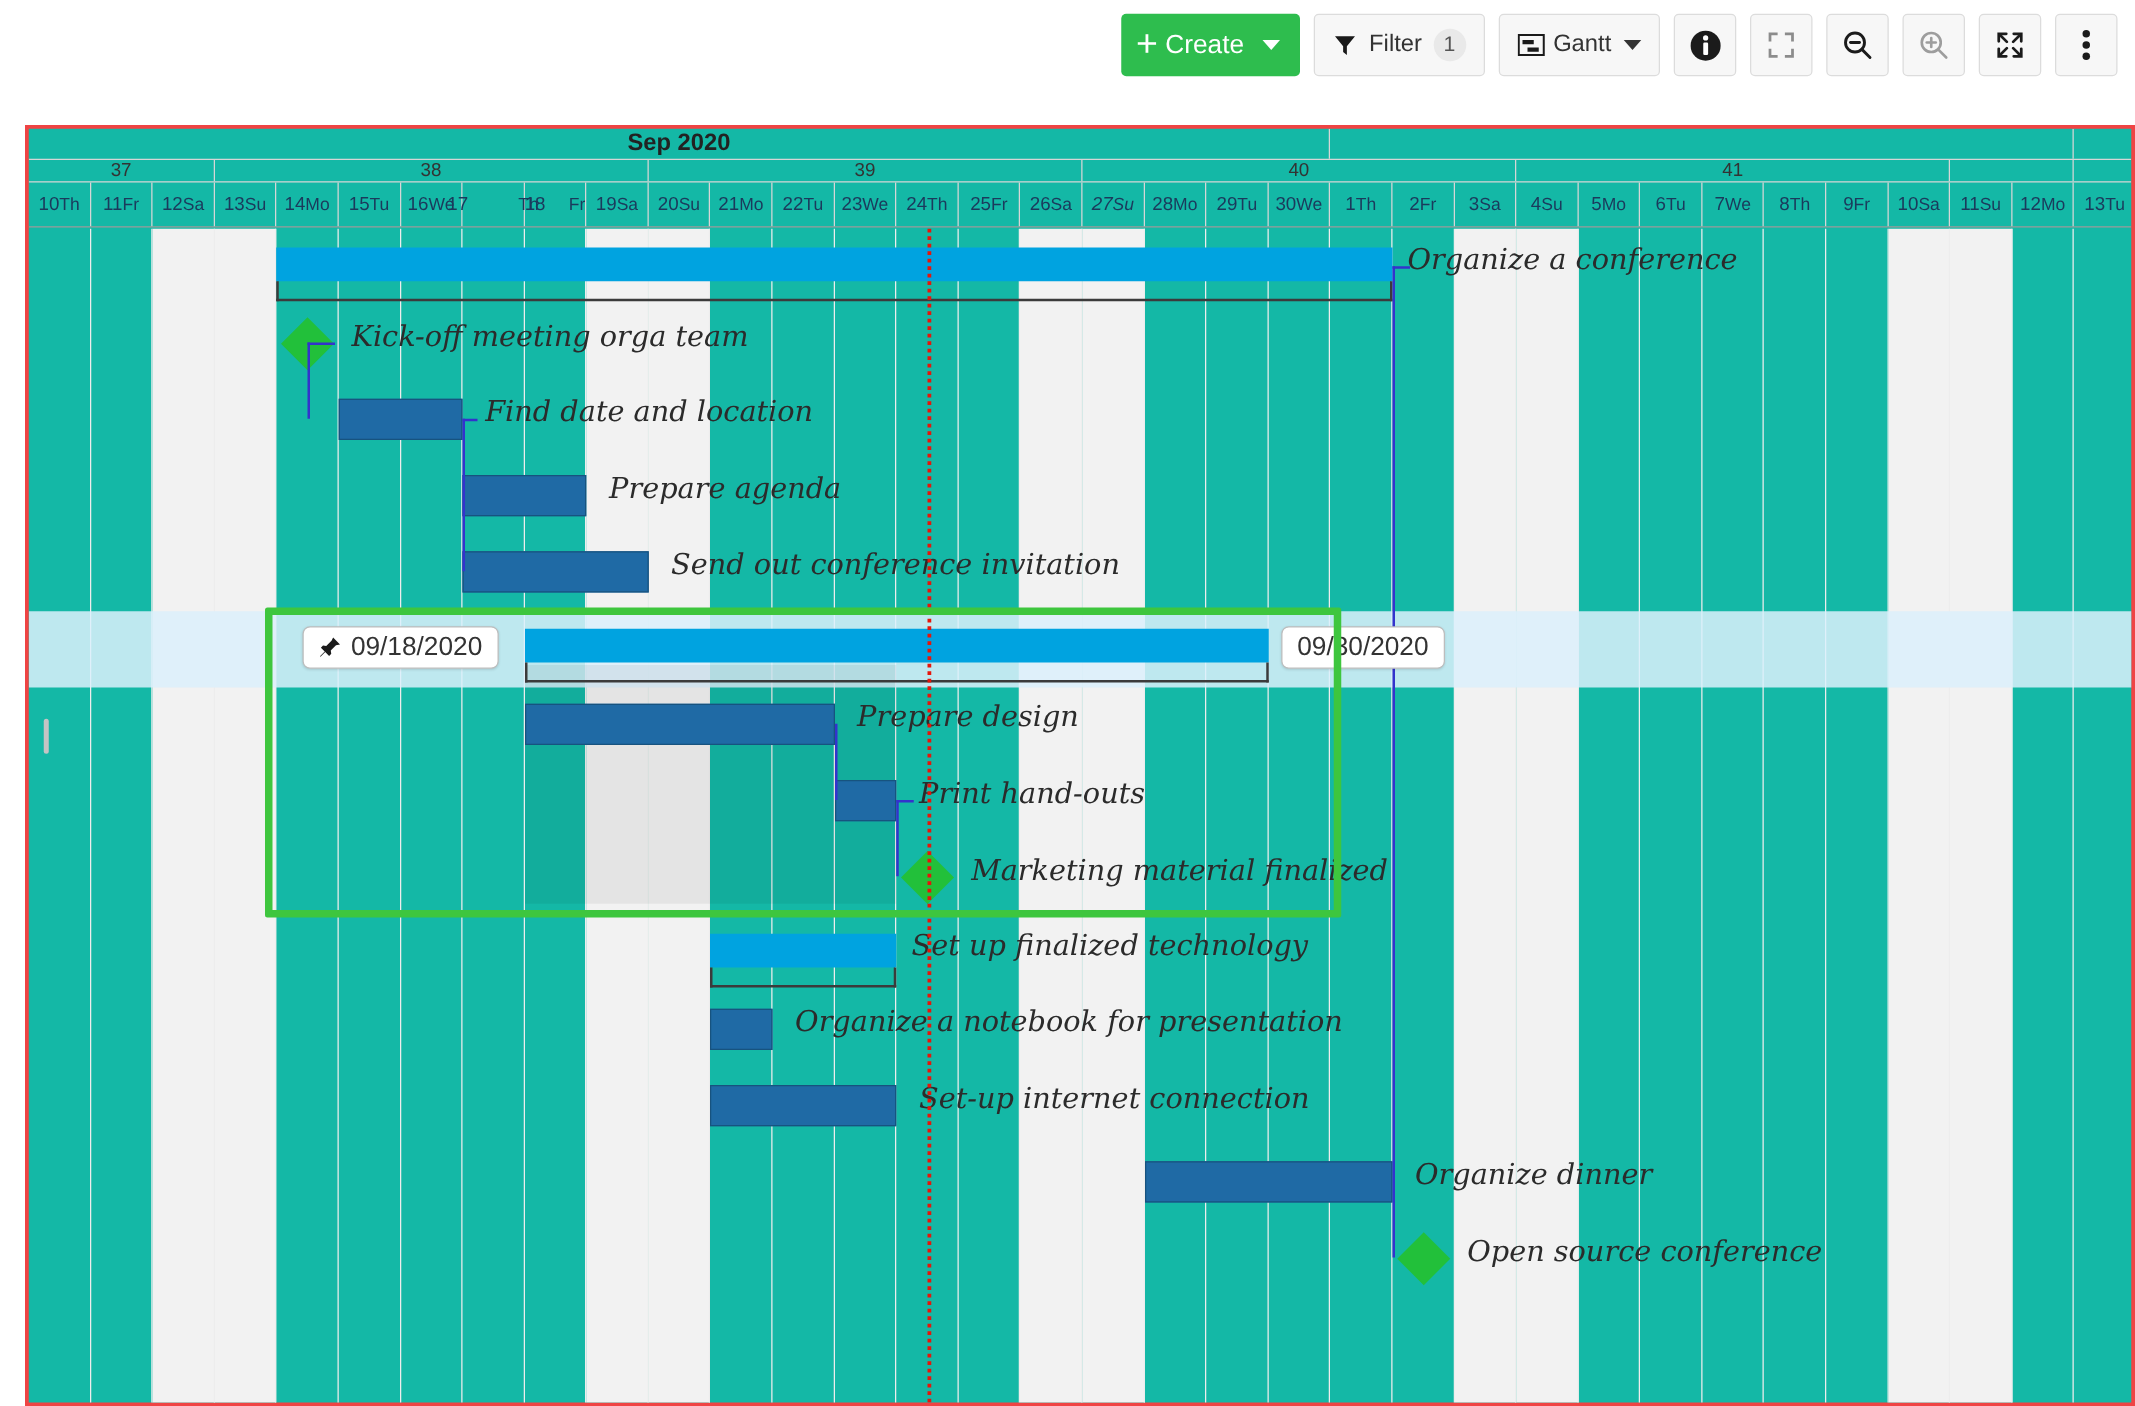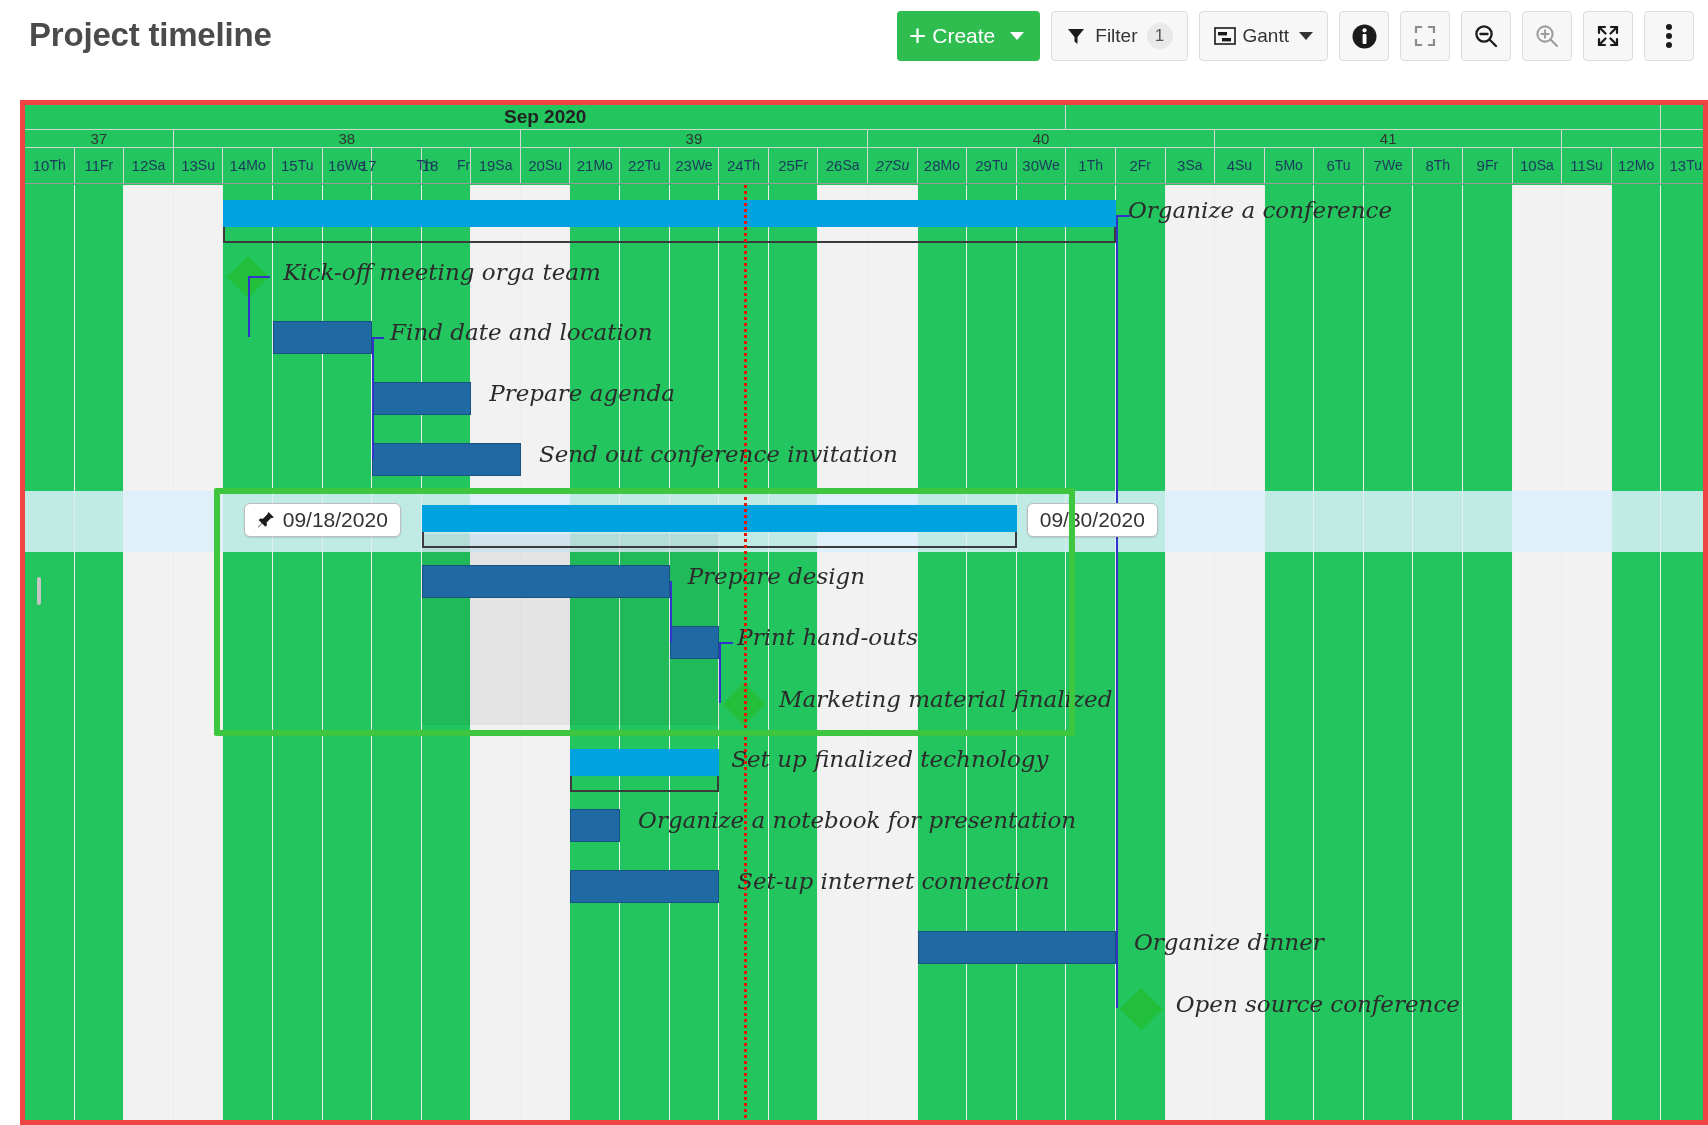--- a/index.html
+++ b/index.html
@@ -58,22 +58,22 @@
     width: 26px; height: 26px; display: flex;
     align-items: center; justify-content: center;
     font-size: 17px; color: #555;
   }
   svg { display: block; }
 
   
   #chart {
     position: absolute; left: 20px; top: 100px;
     width: 1688px; height: 1025px;
-    border: 5px solid #ef4444;
-    background: #22c55e;
+    border: 3px solid #ef4444;
+    background: #14b8a6;
     overflow: hidden;
   }
   #month-row {
     position: relative; height: 25px;
     border-bottom: 1px solid #d6d6d6;
   }
   #week-row {
     position: relative; height: 18px;
     border-bottom: 1px solid #d6d6d6;
   }
@@ -179,21 +179,20 @@
   #left-resize-handle {
     position: absolute;
     width: 4px; height: 28px;
     background: #c4c4c4; border-radius: 2px;
   }
 </style>
 </head>
 <body>
 
 <div id="topbar">
-  <div id="page-title">Project timeline</div>
 
   <div id="toolbar">
 
     <div id="create-button">
       <span class="plus">+</span>
       <span>Create</span>
       <span class="caret"></span>
     </div>
 
     <div class="btn" id="filter-button">

